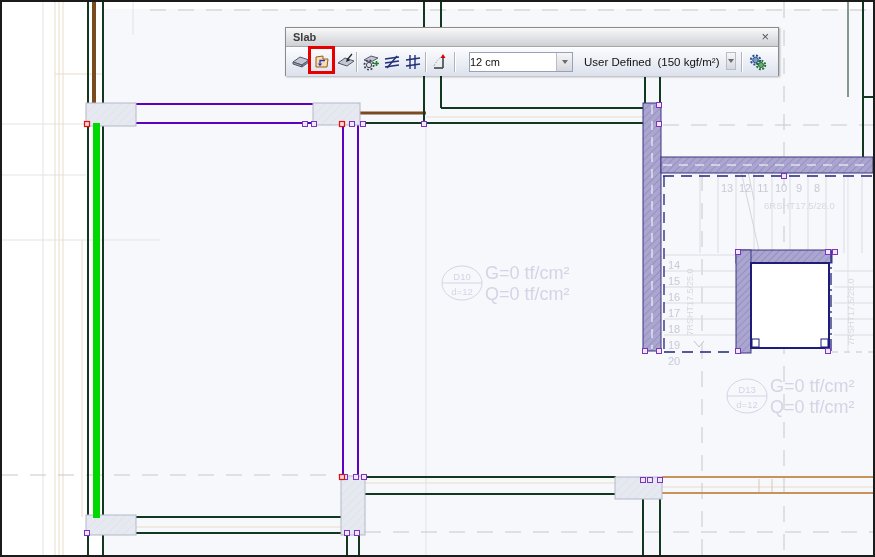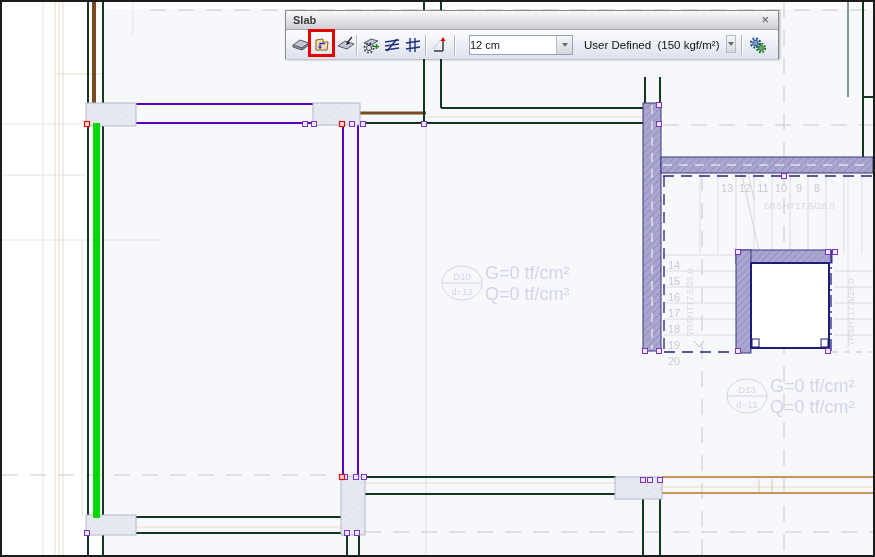--- a/index.html
+++ b/index.html
@@ -2,21 +2,21 @@
 <html><head>
 <meta charset="utf-8">
 <style>
   html,body{margin:0;padding:0;background:#9a9a9a;}
   .stage{position:relative;width:875px;height:557px;background:#ffffff;border:2px solid #1b1b1b;
          box-sizing:border-box;overflow:hidden;font-family:"Liberation Sans",sans-serif;}
   svg.plan{position:absolute;left:0;top:0;display:block;}
   svg.plan text{font-family:"Liberation Sans",sans-serif;}
 
   
-  .dialog{position:absolute;left:283px;top:8px;width:494px;height:49px;box-sizing:border-box;
+  .dialog{position:absolute;left:283px;top:25px;width:494px;height:49px;box-sizing:border-box;
           border:1px solid #8b8b8b;background:#e9ebf0;box-shadow:1px 1px 2px rgba(0,0,0,.3);}
   .titlebar{height:19px;background:linear-gradient(#f9f9f9,#cfd0d6);border-bottom:1px solid #a6a6a6;
             display:flex;align-items:center;padding:0 7px;box-sizing:border-box;}
   .titlebar .ttl{font-size:11px;font-weight:700;color:#3c3c3c;}
   .titlebar .close{margin-left:auto;font-size:13px;color:#555;line-height:12px;padding:0 2px;}
   .tbar{position:relative;height:28px;background:linear-gradient(#fbfcfe,#dce1ec);border-top:1px solid #ffffff;}
   .tbtn{position:absolute;top:3px;width:22px;height:22px;display:flex;align-items:center;justify-content:center;}
   .sep{position:absolute;top:4px;width:1px;height:20px;background:#b3b3b8;box-shadow:1px 0 0 #fff;}
   .combo{position:absolute;top:4px;height:20px;background:#fff;border:1px solid #98a2b4;box-sizing:border-box;
          display:flex;align-items:center;font-size:11px;color:#111;}

